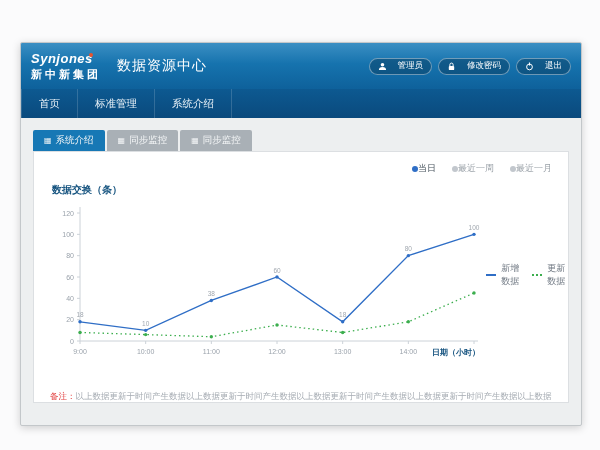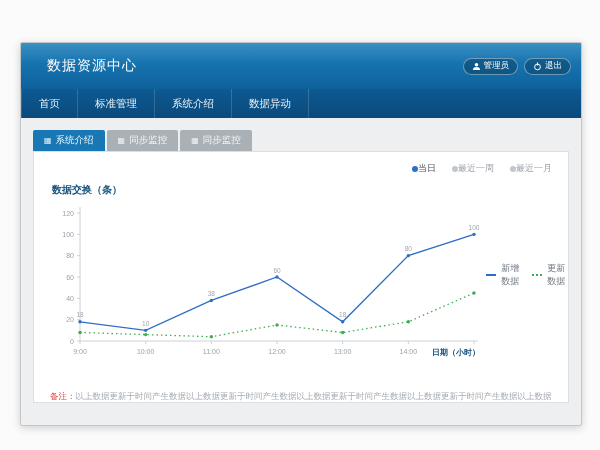--- a/index.html
+++ b/index.html
@@ -8,21 +8,21 @@
     border:1px solid #c3c7ca;box-shadow:0 2px 8px rgba(0,0,0,.18);border-radius:2px;overflow:hidden;}
   
   .topbar{height:46px;background:linear-gradient(180deg,#3b8fc3 0%,#1673ae 45%,#0e619b 100%);
     display:flex;align-items:center;padding:0 10px;box-sizing:border-box;}
   .brand{position:relative;display:flex;flex-direction:column;line-height:1.1;}
   .logo{font-style:italic;font-weight:bold;font-size:13px;color:#fff;letter-spacing:.5px;}
   .logo-dot{position:absolute;width:4px;height:4px;border-radius:50%;background:#e8542e;top:1px;left:58px;}
   .logo-sub{font-weight:bold;font-size:11px;color:#fff;letter-spacing:3px;margin-top:2px;}
   .app-title{color:#fff;font-size:14px;margin-left:16px;letter-spacing:1px;}
   .hbtns{margin-left:auto;display:flex;gap:6px;}
-  .hbtn{display:flex;align-items:center;gap:3px;height:17px;padding:0 8px;border-radius:9px;
+  .hbtn{display:flex;align-items:center;gap:11px;height:17px;padding:0 8px;border-radius:9px;
     background:rgba(8,58,92,.45);border:1px solid rgba(255,255,255,.4);color:#fff;font-size:8.5px;cursor:pointer;}
   .hbtn svg{display:block;}
   
   .mainnav{height:29px;background:linear-gradient(180deg,#0d5991,#0a4a7d);display:flex;}
   .nav-item{padding:0 17px;line-height:29px;color:#eaf2f8;font-size:10.5px;cursor:pointer;
     border-right:1px solid rgba(255,255,255,.16);}
   .nav-item:first-child{border-left:1px solid rgba(255,255,255,.16);}
   
   .content{padding:12px;box-sizing:border-box;}
   .tabs{display:flex;}
@@ -48,48 +48,61 @@
   .sl-line{width:20px;height:0;border-top:2px solid #2f6ec6;}
   .note{margin-top:24px;text-align:center;font-size:8.5px;color:#a6acb3;white-space:nowrap;overflow:hidden;}
   .note-label{color:#e23b3b;text-align:center;}
 </style>
 </head>
 <body>
 
 <div class="window">
 
   <header class="topbar">
+    <div class="brand">
+      <span class="logo">Synjones</span>
+      <span class="logo-dot"></span>
+      <span class="logo-sub">新中新集团</span>
+    </div>
     <div class="app-title">数据资源中心</div>
     <div class="hbtns">
       <button class="hbtn">
         <span>
           <svg width="9" height="9" viewBox="0 0 10 10">
               <circle cx="5" cy="3" r="2" fill="#fff"></circle>
               <path d="M1 9 Q1 5.5 5 5.5 Q9 5.5 9 9 Z" fill="#fff"></path>
             </svg>
         </span>
         <span>管理员</span>
       </button>
       <button class="hbtn">
         <span>
           <svg width="9" height="9" viewBox="0 0 10 10">
+              <rect x="2" y="4.5" width="6" height="4.5" rx="1" fill="#fff"></rect>
+              <path d="M3.2 4.5 V3 a1.8 1.8 0 0 1 3.6 0 V4.5" fill="none" stroke="#fff" stroke-width="1.1"></path>
+            </svg>
+        </span>
+        <span>修改密码</span>
+      </button>
+      <button class="hbtn">
+        <span>
+          <svg width="9" height="9" viewBox="0 0 10 10">
               <circle cx="5" cy="5.5" r="3.2" fill="none" stroke="#fff" stroke-width="1.1"></circle>
               <line x1="5" y1="0.5" x2="5" y2="4" stroke="#fff" stroke-width="1.3"></line>
             </svg>
         </span>
         <span>退出</span>
       </button>
     </div>
   </header>
 
   <nav class="mainnav">
     <div class="nav-item">首页</div>
     <div class="nav-item">标准管理</div>
     <div class="nav-item">系统介绍</div>
-    <div class="nav-item">数据异动</div>
   </nav>
 
   <div class="content">
     <div class="tabs">
       <div class="tab active">
         <span class="tab-icon">▦</span>
         <span>系统介绍</span>
       </div>
       <div class="tab">
         <span class="tab-icon">▦</span>

